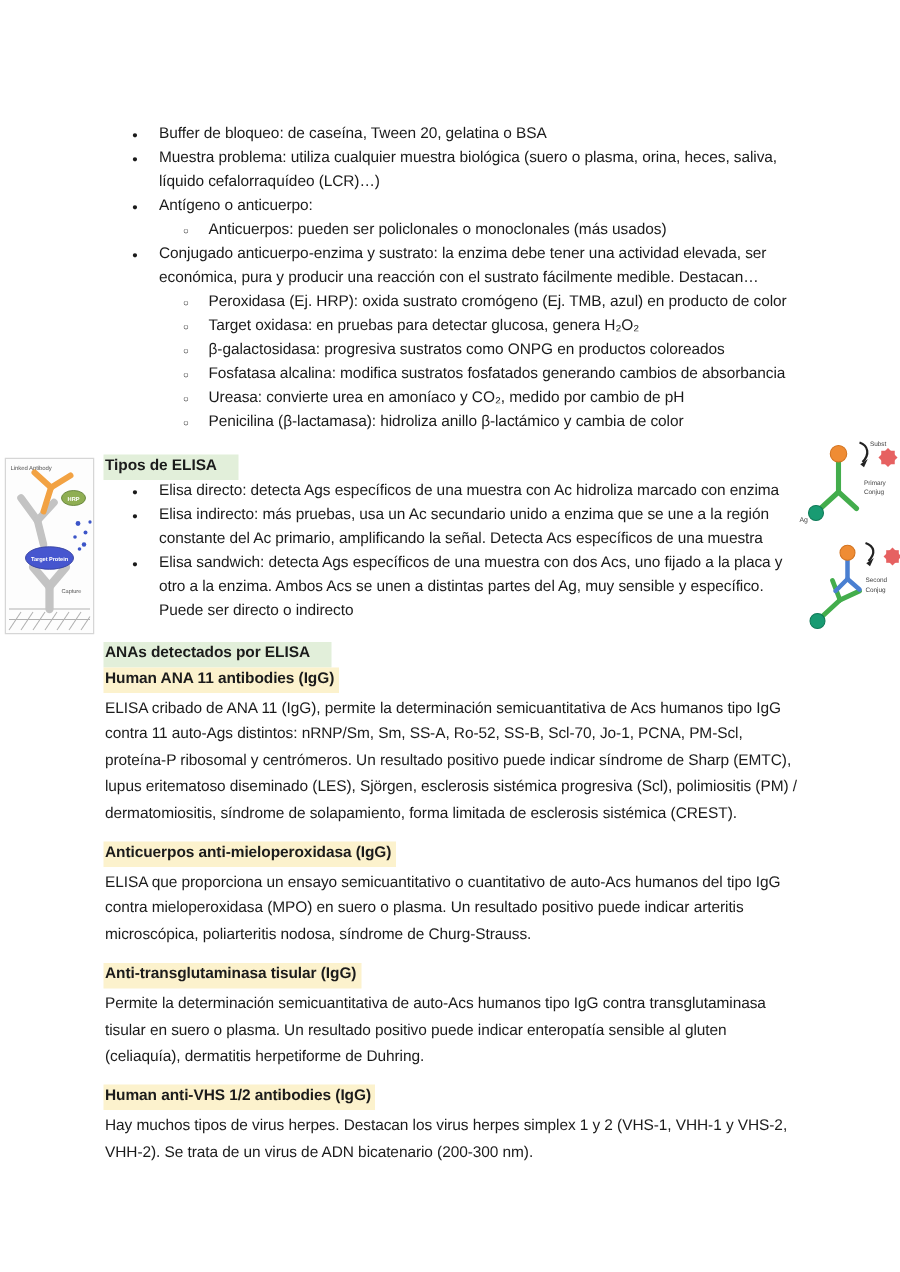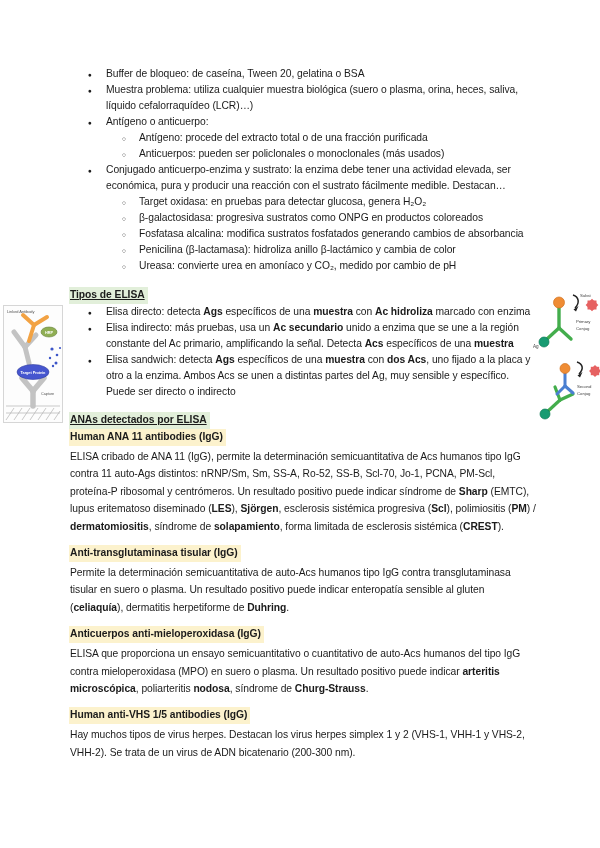--- a/index.html
+++ b/index.html
@@ -1,34 +1,34 @@
 <!DOCTYPE html>
 <html><head>
 <meta charset="utf-8">
 <style>
   html,body{margin:0;padding:0;}
   body{
     width:600px;height:848px;background:#ffffff;position:relative;overflow:hidden;
     font-family:"Liberation Sans",sans-serif;
     font-size:10.3px;letter-spacing:-0.05px;color:#1b1b1b;
   }
-  .content{position:absolute;left:70px;top:66px;width:466px;}
+  .content{position:absolute;left:70px;top:82px;width:466px;}
   ul.blist{list-style:none;margin:0;padding:0;}
   ul.blist li{position:relative;line-height:16px;}
   li.l1{padding-left:36px;}
   li.l2{padding-left:69px;}
   li.l1::before{content:"\25CF";position:absolute;left:18px;top:1px;font-size:6.5px;color:#1b1b1b;}
   li.l2::before{content:"\25CB";position:absolute;left:52px;top:1px;font-size:6.5px;color:#1b1b1b;}
-  b{font-weight:bold;}
+  b{font-weight:normal;}
   .hrow{line-height:16px;}
   .hrow.tipos{margin-top:13px;}
   .hrow.anas{margin-top:12px;}
   .hl-green{
-    display:inline-block;background:#e2efda;font-weight:bold;text-decoration:underline;
-    padding:0 3px 1px 1px;margin-left:-1px;
+    display:inline-block;background:#e2efda;font-weight:bold;
+    padding:0 14px 1px 1px;margin-left:-1px;
   }
   .hl-yellow{
     display:inline-block;background:#fcf2cd;font-weight:bold;
     padding:0 3px 1px 1px;margin-left:-1px;
   }
   .sec{margin-top:10px;}
   .sec.first{margin-top:0;}
   .sec-title{line-height:16px;}
   .para{margin:2px 0 0 0;line-height:17.4px;}
   .fig-left{position:absolute;left:3px;top:305px;width:60px;height:118px;}
@@ -38,28 +38,28 @@
 </style>
 </head>
 <body>
 
 <div class="content">
 
   <ul class="blist intro">
     <li class="l1"><span class="tx"><span>Buffer de bloqueo: de caseína, Tween 20, gelatina o BSA</span></span></li>
     <li class="l1"><span class="tx"><span>Muestra problema: utiliza cualquier muestra biológica (suero o plasma, orina, heces, saliva, líquido cefalorraquídeo (LCR)…)</span></span></li>
     <li class="l1"><span class="tx"><span>Antígeno o anticuerpo:</span></span></li>
-    <li class="l2"><span class="tx"><span>Antígeno: procede del extracto total o de una fracción purificada</span></span></li>
     <li class="l2"><span class="tx"><span>Anticuerpos: pueden ser policlonales o monoclonales (más usados)</span></span></li>
     <li class="l1"><span class="tx"><span>Conjugado anticuerpo-enzima y sustrato: la enzima debe tener una actividad elevada, ser económica, pura y producir una reacción con el sustrato fácilmente medible. Destacan…</span></span></li>
+    <li class="l2"><span class="tx"><span>Peroxidasa (Ej. HRP): oxida sustrato cromógeno (Ej. TMB, azul) en producto de color</span></span></li>
     <li class="l2"><span class="tx"><span>Target oxidasa: en pruebas para detectar glucosa, genera H₂O₂</span></span></li>
     <li class="l2"><span class="tx"><span>β-galactosidasa: progresiva sustratos como ONPG en productos coloreados</span></span></li>
     <li class="l2"><span class="tx"><span>Fosfatasa alcalina: modifica sustratos fosfatados generando cambios de absorbancia</span></span></li>
+    <li class="l2"><span class="tx"><span>Ureasa: convierte urea en amoníaco y CO₂, medido por cambio de pH</span></span></li>
     <li class="l2"><span class="tx"><span>Penicilina (β-lactamasa): hidroliza anillo β-lactámico y cambia de color</span></span></li>
-    <li class="l2"><span class="tx"><span>Ureasa: convierte urea en amoníaco y CO₂, medido por cambio de pH</span></span></li>
   </ul>
 
   <div class="hrow tipos">
     <span class="hl-green">Tipos de ELISA</span>
   </div>
   <ul class="blist">
     <li class="l1"><span class="tx"><span>Elisa directo: detecta </span><b>Ags</b><span> específicos de una </span><b>muestra</b><span> con </span><b>Ac hidroliza</b><span> marcado con enzima</span></span></li>
     <li class="l1"><span class="tx"><span>Elisa indirecto: más pruebas, usa un </span><b>Ac secundario</b><span> unido a enzima que se une a la región constante del Ac primario, amplificando la señal. Detecta </span><b>Acs</b><span> específicos de una </span><b>muestra</b></span></li>
     <li class="l1"><span class="tx"><span>Elisa sandwich: detecta </span><b>Ags</b><span> específicos de una </span><b>muestra</b><span> con </span><b>dos Acs</b><span>, uno fijado a la placa y otro a la enzima. Ambos Acs se unen a distintas partes del Ag, muy sensible y específico. Puede ser directo o indirecto</span></span></li>
   </ul>
@@ -67,31 +67,31 @@
   <div class="hrow anas">
     <span class="hl-green">ANAs detectados por ELISA</span>
   </div>
 
   <div class="sec first">
     <div class="sec-title"><span class="hl-yellow">Human ANA 11 antibodies (IgG)</span></div>
     <p class="para"><span>ELISA cribado de ANA 11 (IgG), permite la determinación semicuantitativa de Acs humanos tipo IgG contra 11 auto-Ags distintos: nRNP/Sm, Sm, SS-A, Ro-52, SS-B, Scl-70, Jo-1, PCNA, PM-Scl, proteína-P ribosomal y centrómeros. Un resultado positivo puede indicar síndrome de </span><b>Sharp</b><span> (EMTC), lupus eritematoso diseminado (</span><b>LES</b><span>), </span><b>Sjörgen</b><span>, esclerosis sistémica progresiva (</span><b>Scl</b><span>), polimiositis (</span><b>PM</b><span>) / </span><b>dermatomiositis</b><span>, síndrome de </span><b>solapamiento</b><span>, forma limitada de esclerosis sistémica (</span><b>CREST</b><span>).</span></p>
   </div>
 
   <div class="sec">
+    <div class="sec-title"><span class="hl-yellow">Anticuerpos anti-mieloperoxidasa (IgG)</span></div>
+    <p class="para"><span>ELISA que proporciona un ensayo semicuantitativo o cuantitativo de auto-Acs humanos del tipo IgG contra mieloperoxidasa (MPO) en suero o plasma. Un resultado positivo puede indicar </span><b>arteritis microscópica</b><span>, poliarteritis </span><b>nodosa</b><span>, síndrome de </span><b>Churg-Strauss</b><span>.</span></p>
+  </div>
+
+  <div class="sec">
     <div class="sec-title"><span class="hl-yellow">Anti-transglutaminasa tisular (IgG)</span></div>
     <p class="para"><span>Permite la determinación semicuantitativa de auto-Acs humanos tipo IgG contra transglutaminasa tisular en suero o plasma. Un resultado positivo puede indicar enteropatía sensible al gluten (</span><b>celiaquía</b><span>), dermatitis herpetiforme de </span><b>Duhring</b><span>.</span></p>
   </div>
 
   <div class="sec">
-    <div class="sec-title"><span class="hl-yellow">Anticuerpos anti-mieloperoxidasa (IgG)</span></div>
-    <p class="para"><span>ELISA que proporciona un ensayo semicuantitativo o cuantitativo de auto-Acs humanos del tipo IgG contra mieloperoxidasa (MPO) en suero o plasma. Un resultado positivo puede indicar </span><b>arteritis microscópica</b><span>, poliarteritis </span><b>nodosa</b><span>, síndrome de </span><b>Churg-Strauss</b><span>.</span></p>
-  </div>
-
-  <div class="sec">
-    <div class="sec-title"><span class="hl-yellow">Human anti-VHS 1/5 antibodies (IgG)</span></div>
+    <div class="sec-title"><span class="hl-yellow">Human anti-VHS 1/2 antibodies (IgG)</span></div>
     <p class="para"><span>Hay muchos tipos de virus herpes. Destacan los virus herpes simplex 1 y 2 (VHS-1, VHH-1 y VHS-2, VHH-2).  Se trata de un virus de ADN bicatenario (200-300 nm).</span></p>
   </div>
 
 </div>
 
 <div class="fig-left">
   <svg width="60" height="118" viewBox="0 0 60 118">
     <rect x="0.5" y="0.5" width="59" height="117" fill="#fdfdfd" stroke="#d6d6d6"></rect>
 
     <g stroke="#b2b2b2" stroke-width="0.7">

